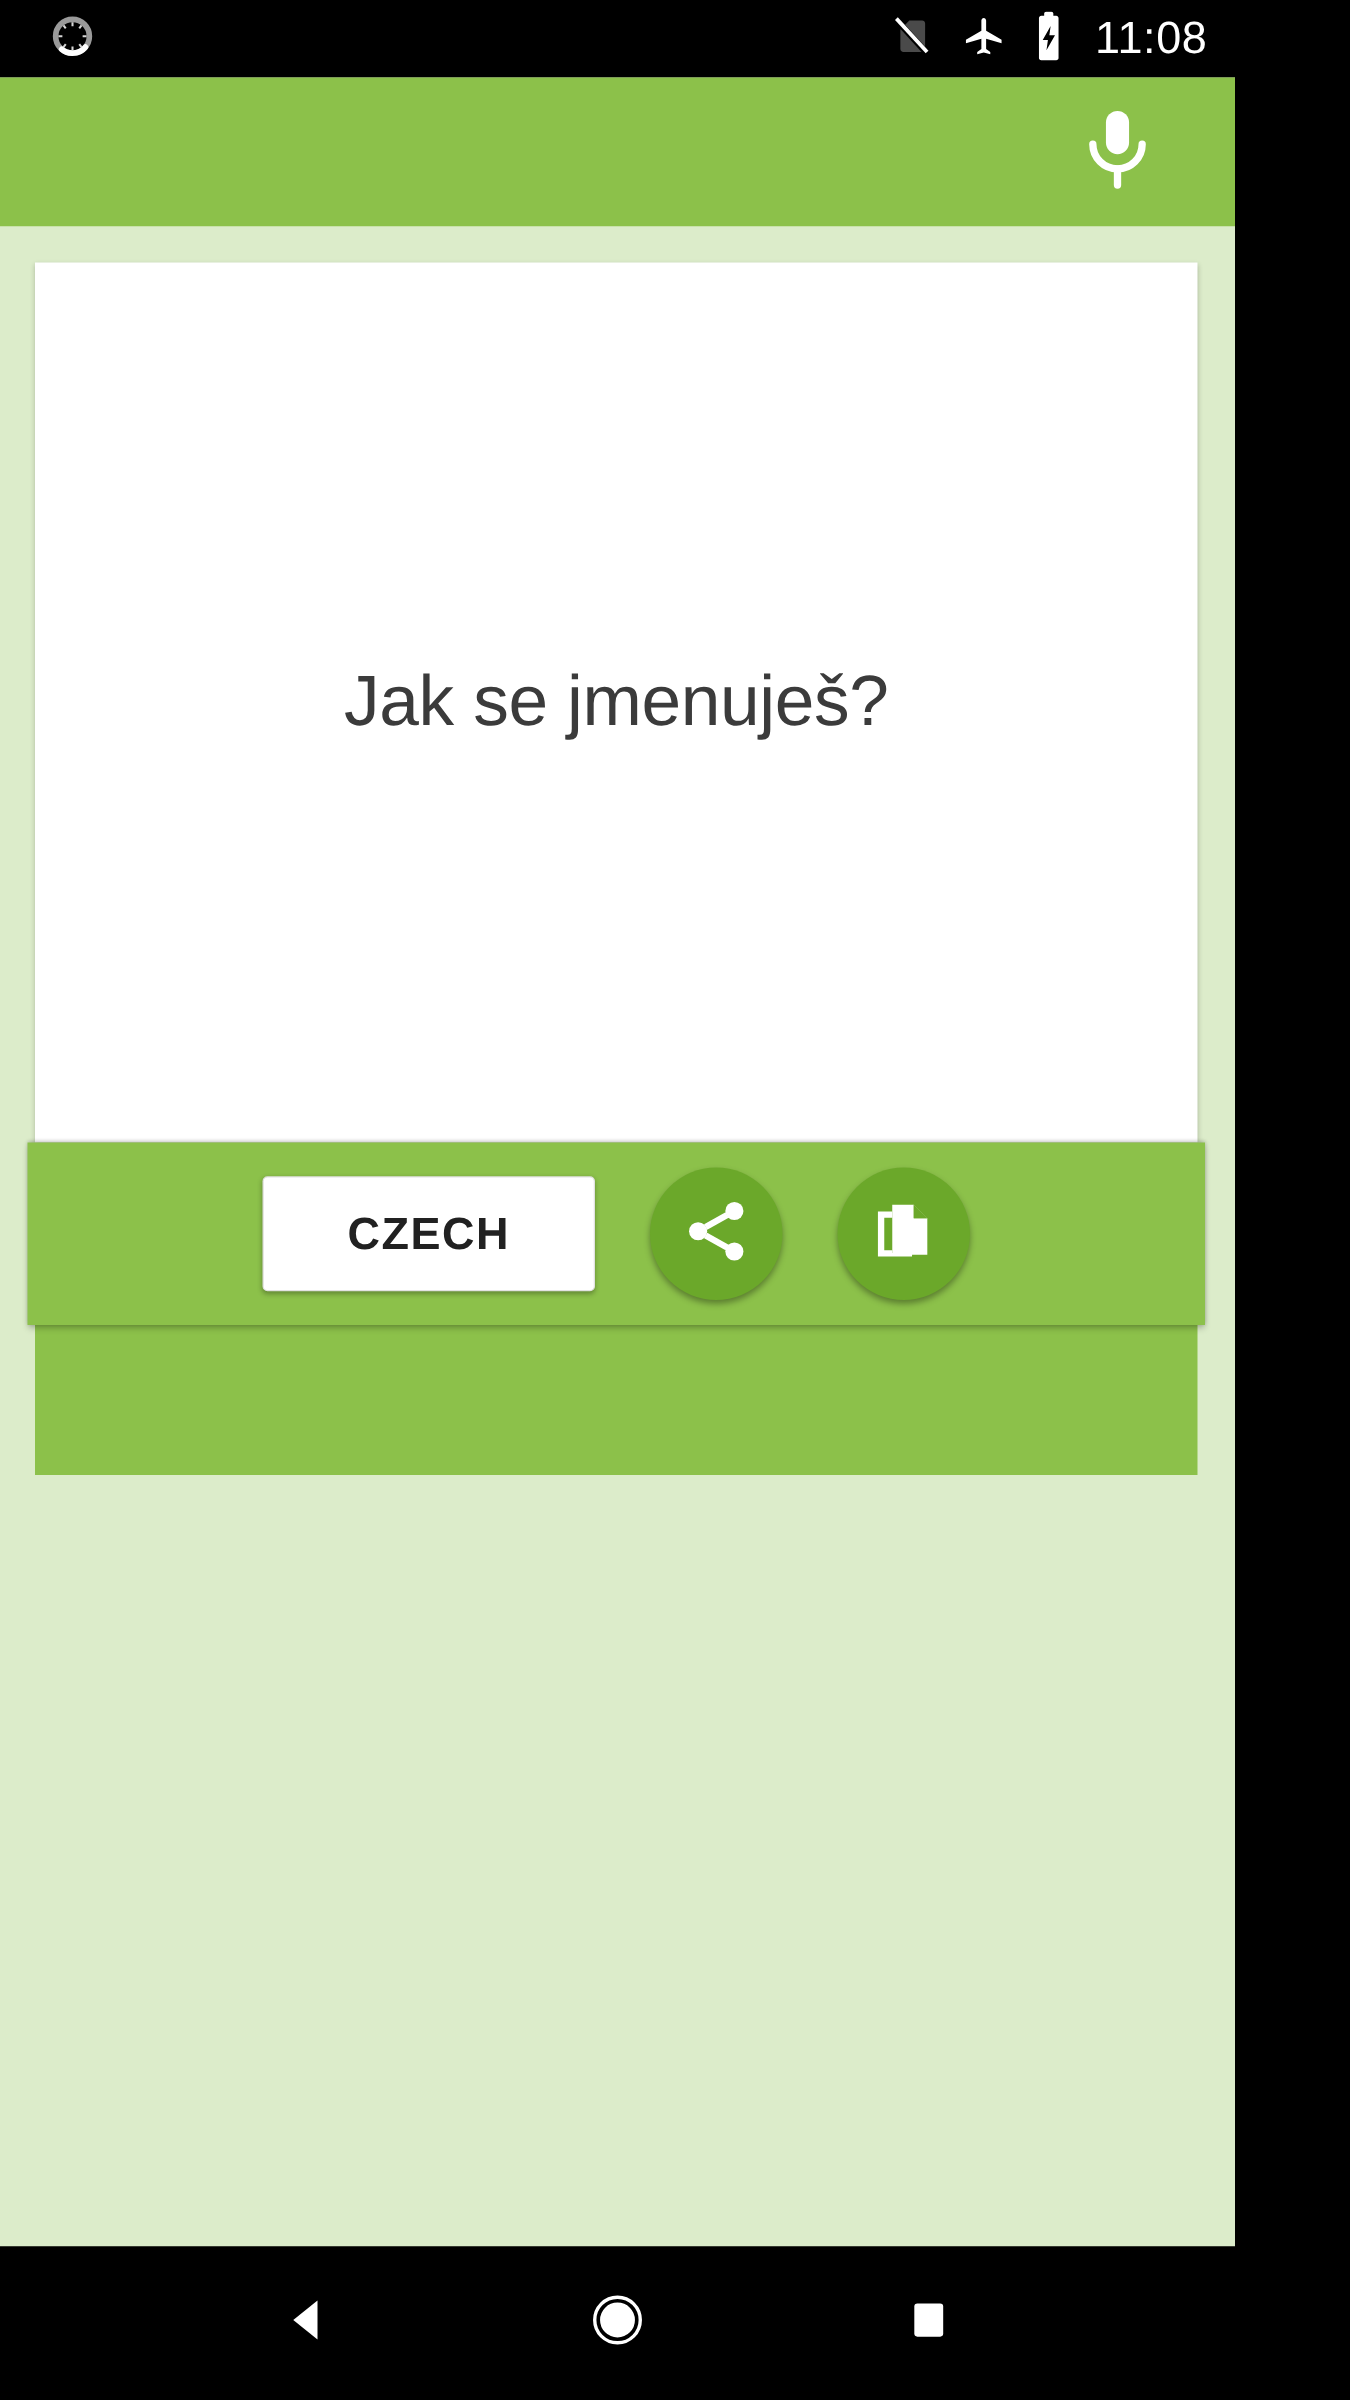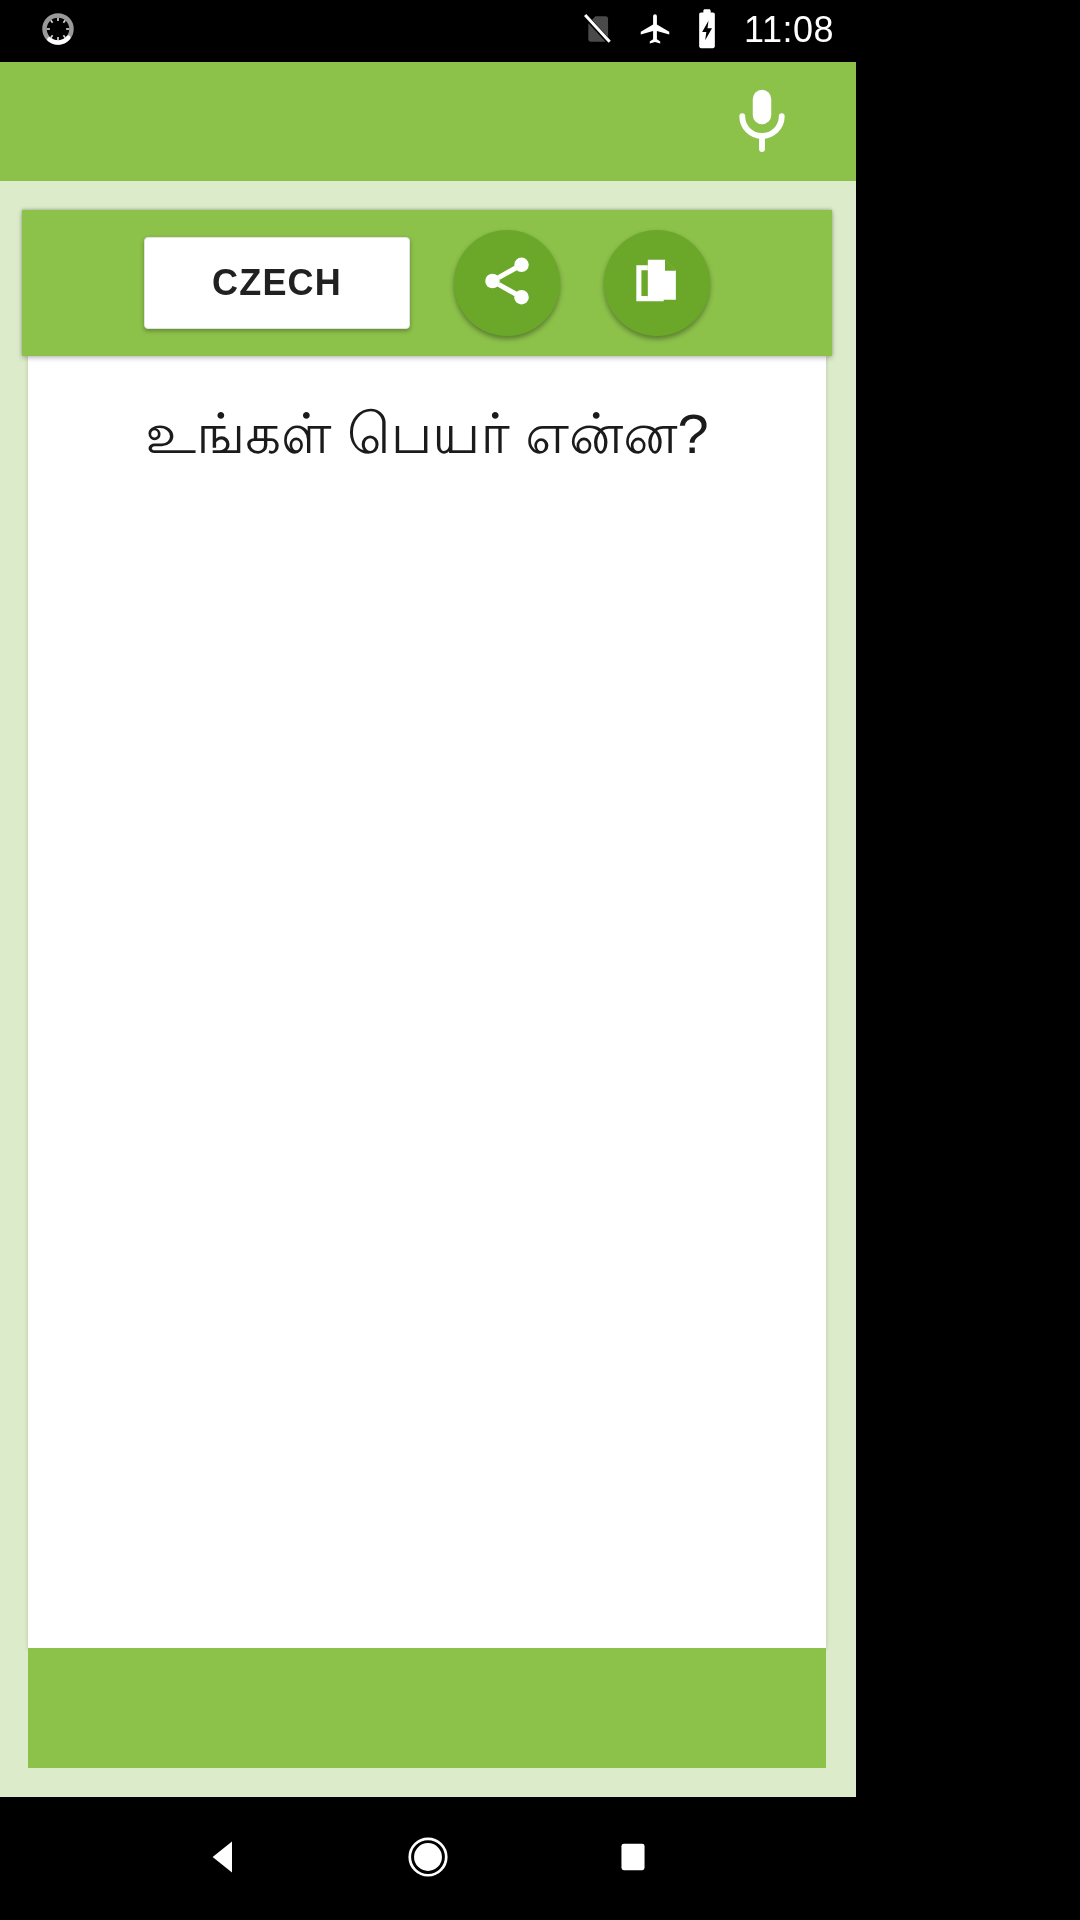--- a/index.html
+++ b/index.html
@@ -5,21 +5,21 @@
   * { margin:0; padding:0; box-sizing:border-box; }
   html, body {
     width:1080px; height:1920px;
     background:#000;
     font-family:"Liberation Sans", sans-serif;
     overflow:hidden;
   }
 
   #screen {
     position:relative;
-    width:856px; height:1920px;
+    width:988px; height:1920px;
     background:#dcecca;
     display:flex; flex-direction:column;
   }
 
   
   .status-bar {
     height:62px; background:#000;
     display:flex; align-items:center;
     padding:0 22px 0 40px;
     flex:0 0 62px;
@@ -190,20 +190,23 @@
           <rect x="9" y="2.2" width="6" height="11.2" rx="3" fill="#ffffff"></rect>
           <path d="M5.6 10.8c0 3.53 2.87 6.4 6.4 6.4s6.4-2.87 6.4-6.4" fill="none" stroke="#ffffff" stroke-width="1.9" stroke-linecap="round"></path>
           <line x1="12" y1="17.2" x2="12" y2="21.4" stroke="#ffffff" stroke-width="1.9" stroke-linecap="round"></line>
         </svg>
       </span>
     </div>
   </div>
 
   <div class="content">
 
+    <div class="card source-pane">
+      <div class="source-text">Jak se jmenuješ?</div>
+    </div>
 
     <div class="lang-bar">
       <div class="lang-btn">CZECH</div>
 
       <div class="round-btn">
         <span>
           <svg width="58" height="58" viewBox="0 0 24 24">
             <circle cx="18" cy="5.3" r="3.0" fill="#ffffff"></circle>
             <circle cx="6" cy="12" r="3.0" fill="#ffffff"></circle>
             <circle cx="18" cy="18.7" r="3.0" fill="#ffffff"></circle>
@@ -220,23 +223,20 @@
             <path d="M8.2 3.2h7.6l4.0 4.0v12.0H8.2z" fill="#6ba82a" stroke="#ffffff" stroke-width="0"></path>
             <path d="M8.2 3.2h7.1l4.5 4.5v12.1H8.2z" fill="#ffffff"></path>
             <path d="M15.3 3.2v4.5h4.5" fill="#6ba82a"></path>
             <path d="M15.3 3.2l4.5 4.5h-4.5z" fill="#6ba82a"></path>
           </svg>
         </span>
       </div>
 
     </div>
 
-    <div class="target-pane">
-      <div class="target-text">உங்கள் பெயர் என்ன?</div>
-    </div>
 
     <div class="footer-bar"></div>
   </div>
 
   <div class="nav-bar">
     <div class="nav-btn">
       <span>
         <svg width="48" height="48" viewBox="0 0 24 24">
           <path d="M16.5 4.2L6.8 12l9.7 7.8z" fill="#ffffff"></path>
         </svg>

